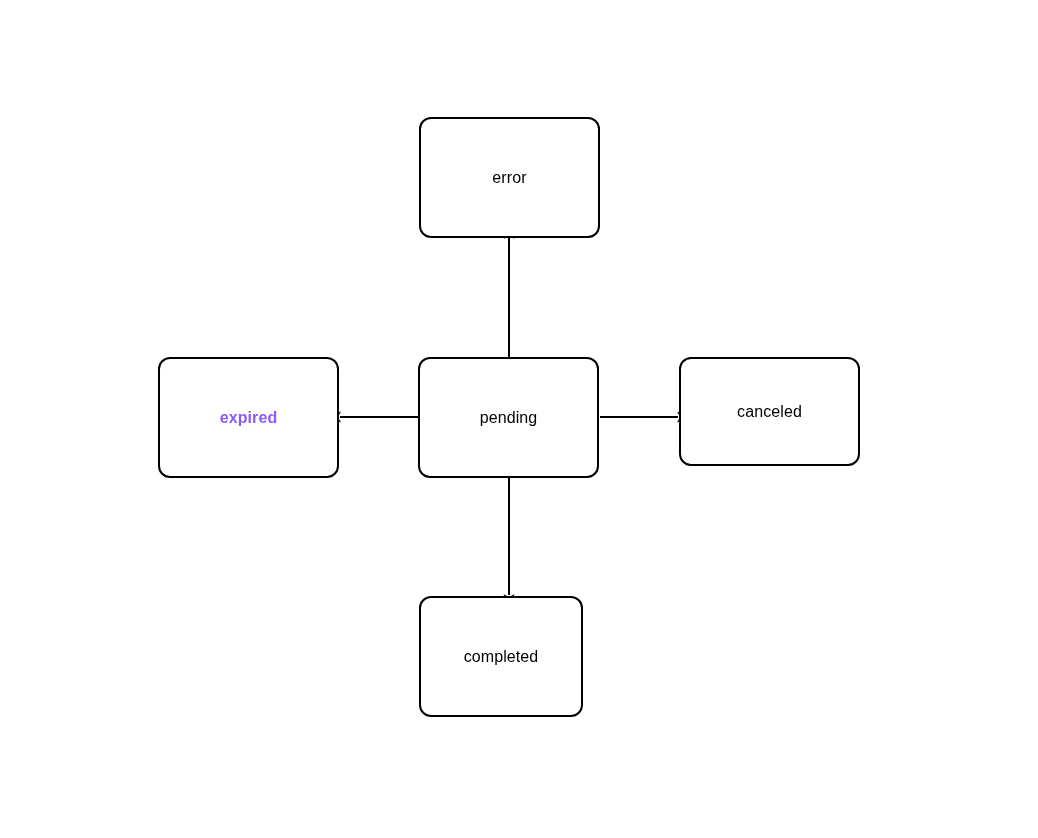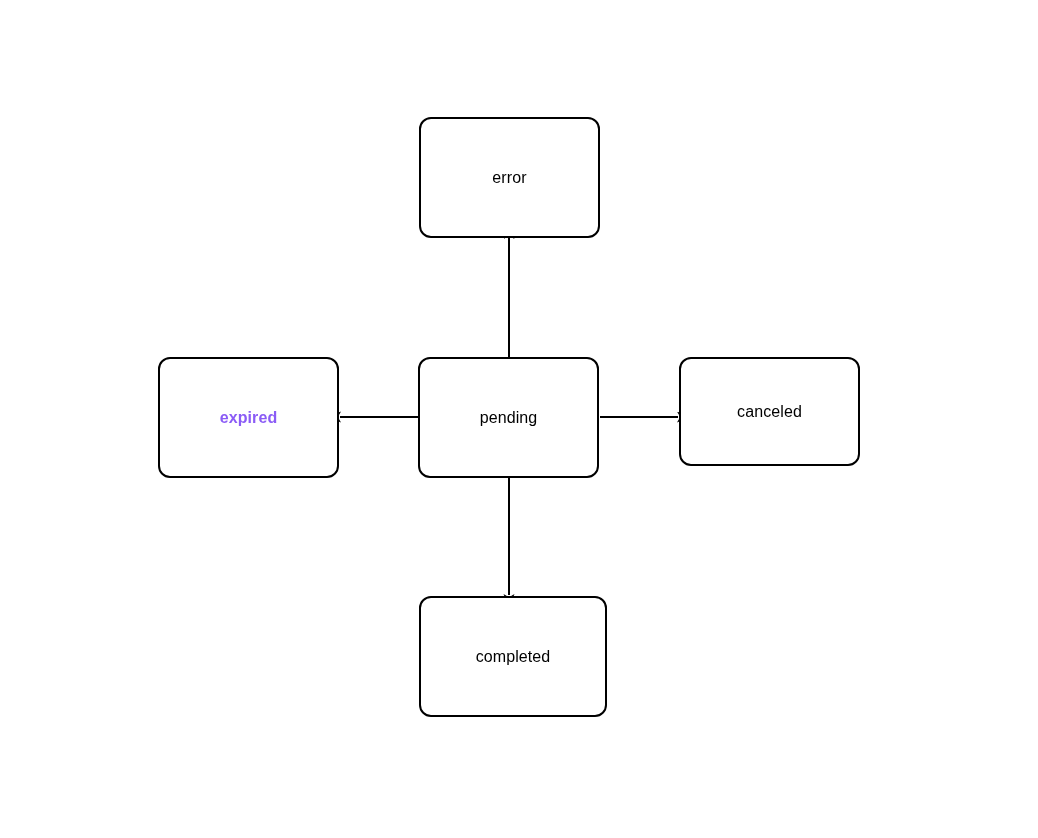--- a/index.html
+++ b/index.html
@@ -87,17 +87,17 @@
   </div>
 
   <div class="node" style="left: 418px; top: 357px; width: 181px; height: 121px; background: rgb(255, 255, 255); border-color: rgb(0, 0, 0);">
     <span class="node-label" style="color: rgb(0, 0, 0);">pending</span>
   </div>
 
   <div class="node" style="left: 679px; top: 357px; width: 181px; height: 109px; background: rgb(255, 255, 255); border-color: rgb(0, 0, 0);">
     <span class="node-label" style="color: rgb(0, 0, 0);">canceled</span>
   </div>
 
-  <div class="node" style="left: 419px; top: 596px; width: 188px; height: 121px; background: rgb(255, 255, 255); border-color: rgb(0, 0, 0);">
+  <div class="node" style="left: 419px; top: 596px; width: 164px; height: 121px; background: rgb(255, 255, 255); border-color: rgb(0, 0, 0);">
     <span class="node-label" style="color: rgb(0, 0, 0);">completed</span>
   </div>
 
 </div>
 
 </body></html>

